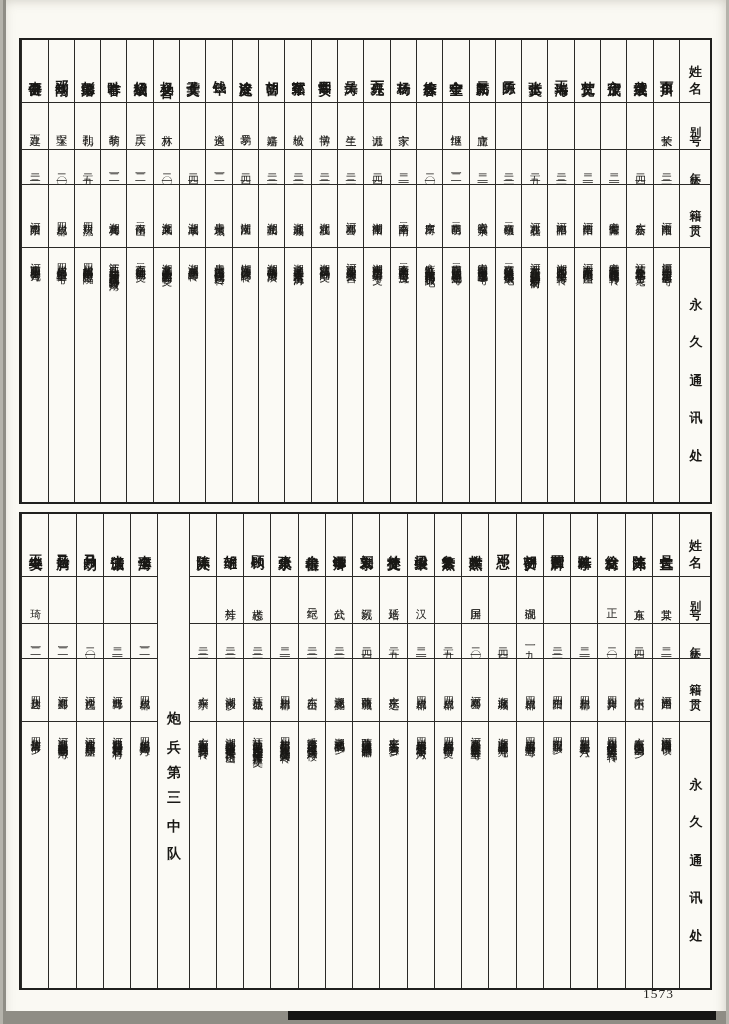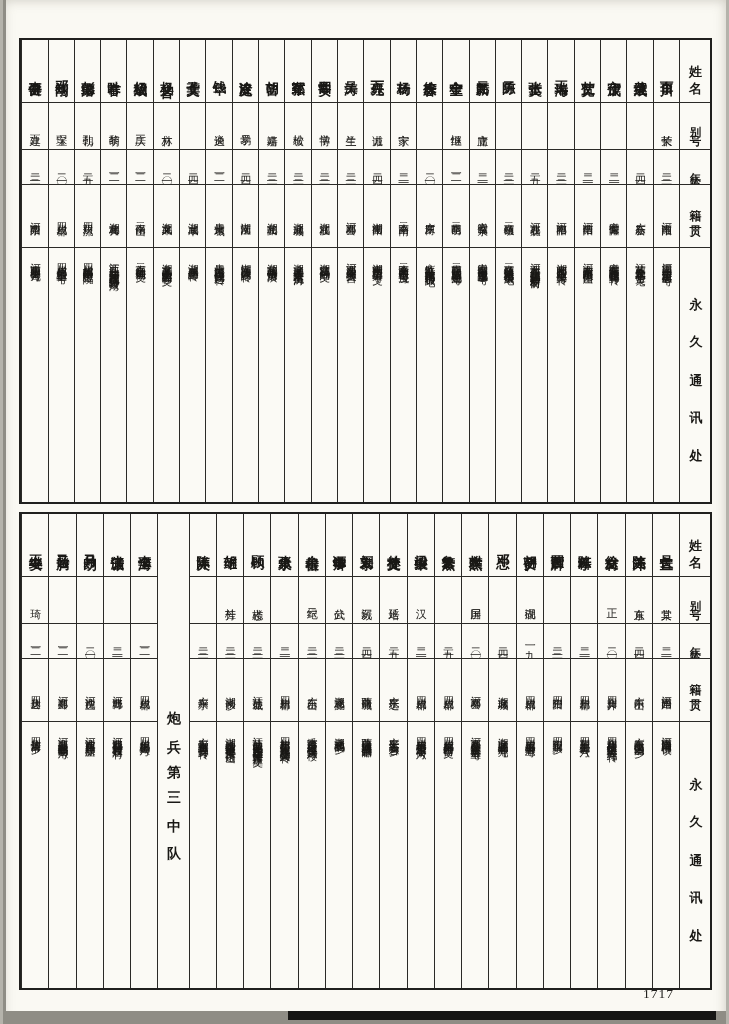--- a/index.html
+++ b/index.html
@@ -434,17 +434,17 @@
       </div>
       <div class="col person-col">
         <div class="cell name">王继安</div>
         <div class="cell alias">琦</div>
         <div class="cell age">二一</div>
         <div class="cell origin">四川达县</div>
         <div class="cell addr">四川达县河市乡</div>
       </div>
     </div>
 
-  <div class="page-number">1717</div>
+  <div class="page-number">1573</div>
 
   <div class="scan-bar-grey"></div>
   <div class="scan-bar-black"></div>
 </div>
 
 </body></html>

